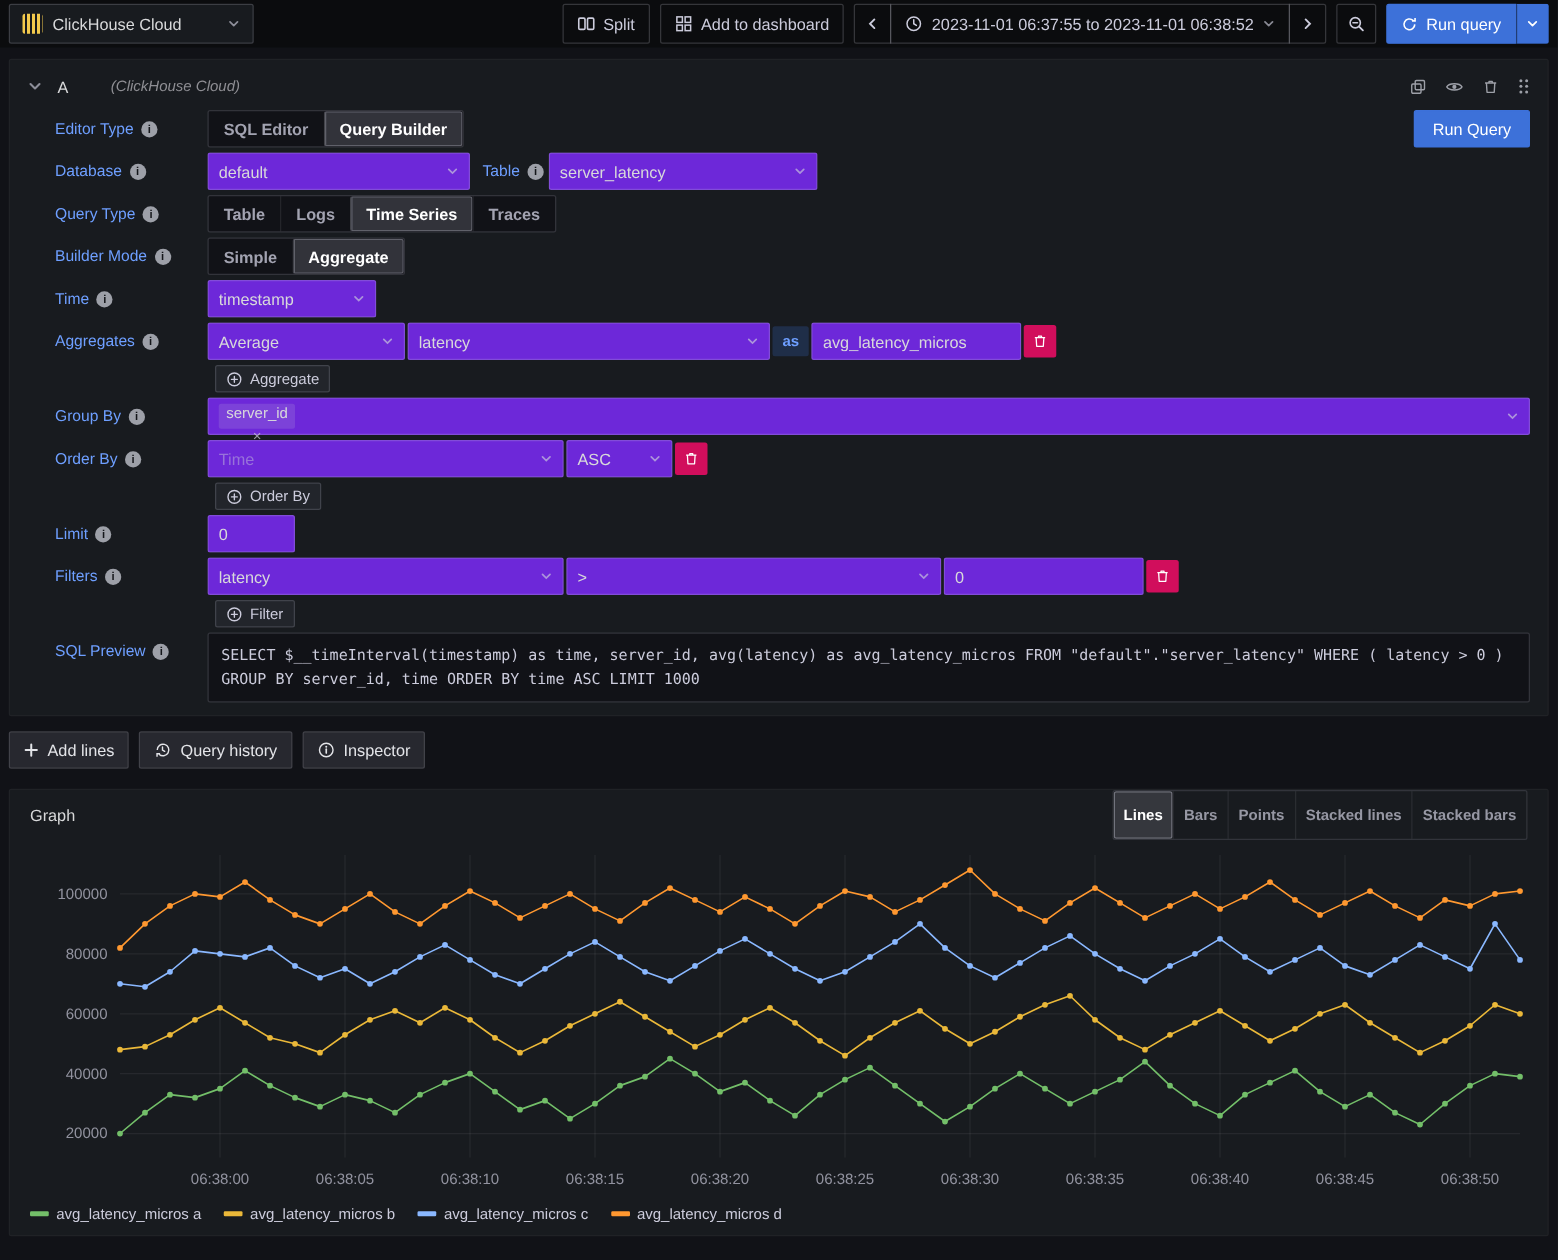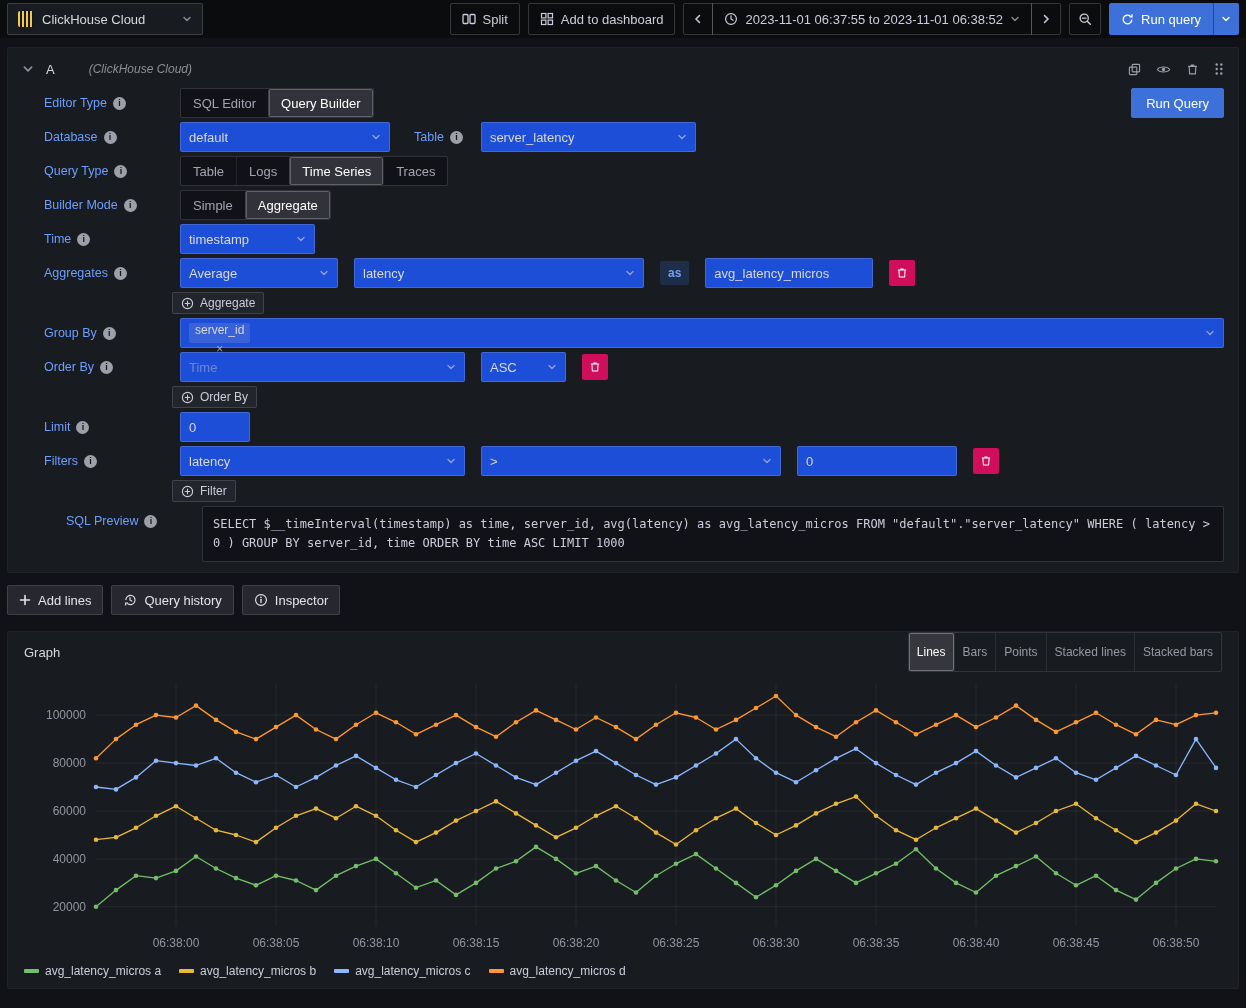--- a/index.html
+++ b/index.html
@@ -28,34 +28,34 @@
   .chev{color:rgba(204,204,220,0.65);display:inline-flex;}
 
   
   .query-panel{margin:9px 7px 0;background:#181b1f;border:1px solid #202226;border-radius:2px;padding:6px 14px 10px;}
   .qp-header{display:flex;align-items:center;gap:10px;height:30px;margin-bottom:4px;}
   .row-key{font-weight:500;color:#d8d9da;margin-left:2px;}
   .qp-hint{font-style:italic;color:#8e8e93;font-size:12px;margin-left:24px;}
   .qp-icons{margin-left:auto;display:flex;gap:15px;color:#9da0a8;align-items:center;}
   .icon-btn{background:none;border:none;color:inherit;display:inline-flex;cursor:pointer;padding:0;}
   .qp-body{padding-left:22px;}
-  .form-row{display:flex;align-items:center;gap:16px;margin-bottom:4px;}
+  .form-row{display:flex;align-items:center;gap:2px;margin-bottom:4px;}
   .form-row.align-top{align-items:flex-start;}
   .f-label{width:120px;flex:none;display:flex;align-items:center;gap:6px;color:#6e9fff;font-size:12.5px;font-weight:500;}
   .f-label.top{margin-top:8px;}
   .f-label.inline-label{width:auto;margin-left:8px;margin-right:2px;}
   .info-ic{width:13px;height:13px;border-radius:50%;background:#9da0a8;color:#14161a;display:inline-flex;align-items:center;justify-content:center;font-size:9px;font-weight:700;font-style:normal;flex:none;cursor:pointer;}
   .info-ic::after{content:"i";}
-  .control{height:30px;background:#1d4ed8;border:1px solid rgba(204,204,220,0.22);border-radius:2px;display:inline-flex;align-items:center;padding:0 8px;color:#d8d9da;font-size:13px;}
+  .control{height:30px;background:#6d28d9;border:1px solid rgba(204,204,220,0.22);border-radius:2px;display:inline-flex;align-items:center;padding:0 8px;color:#d8d9da;font-size:13px;}
   .select{justify-content:space-between;gap:8px;cursor:pointer;}
   .placeholder{color:rgba(204,204,220,0.45);}
   input.control{outline:none;}
   .flex1{flex:1;}
   .seg{display:inline-flex;align-items:stretch;height:30px;background:#111217;border:1px solid rgba(204,204,220,0.18);border-radius:2px;}
-  .seg-opt{display:inline-flex;align-items:center;padding:0 12px;border:none;background:transparent;color:rgba(204,204,220,0.78);font-size:13px;font-weight:400;cursor:pointer;}
+  .seg-opt{display:inline-flex;align-items:center;padding:0 12px;border:none;background:transparent;color:rgba(204,204,220,0.78);font-size:13px;font-weight:700;cursor:pointer;}
   .seg-opt + .seg-opt{border-left:1px solid rgba(204,204,220,0.1);}
   .seg-opt.active{background:rgba(204,204,220,0.18);color:#fff;box-shadow:inset 0 0 0 1px rgba(204,204,220,0.3);border-radius:2px;}
   .badge-as{height:24px;padding:0 8px;background:rgba(61,113,217,0.22);border-radius:2px;color:#6e9fff;font-size:12px;font-weight:700;display:inline-flex;align-items:center;flex:none;}
   .danger-btn{width:26px;height:26px;background:#d10e5c;border:none;border-radius:2px;color:#fff;display:inline-flex;align-items:center;justify-content:center;cursor:pointer;flex:none;}
   .add-btn{height:22px;display:inline-flex;align-items:center;gap:6px;padding:0 8px;background:#22252b;border:1px solid rgba(204,204,220,0.18);border-radius:2px;color:#ccccdc;font-size:12px;font-weight:500;cursor:pointer;}
   .indent{margin-left:128px;}
   .tag{height:20px;display:inline-flex;align-items:center;gap:5px;padding:0 6px;background:rgba(204,204,220,0.16);border-radius:2px;font-size:12px;color:#d8d9da;cursor:pointer;flex-direction:column;}
   .tag-x{color:rgba(204,204,220,0.75);cursor:pointer;}
   .tag-x::after{content:"×";}
   .run-query-editor{margin-left:auto;height:30px;padding:0 14px;border-radius:2px;}
@@ -435,21 +435,21 @@
           <span>
             <svg width="13" height="13" viewBox="0 0 14 14">
               <circle cx="7" cy="7" r="5.5" fill="none" stroke="currentColor" stroke-width="1.2"></circle>
               <path d="M7 4.5v5M4.5 7h5" stroke="currentColor" stroke-width="1.2" stroke-linecap="round"></path>
             </svg>
           </span>
           <span>Filter</span>
         </button>
     </div>
 
-    <div class="form-row align-top" style="margin-bottom:0;margin-left:22px;">
+    <div class="form-row align-top" style="margin-bottom:0;">
       <div class="f-label top">
           <span>SQL Preview</span>
           <span class="info-ic"></span>
         </div>
       <div class="sql-box">SELECT $__timeInterval(timestamp) as time, server_id, avg(latency) as avg_latency_micros FROM "default"."server_latency" WHERE ( latency &gt; 0 ) GROUP BY server_id, time ORDER BY time ASC LIMIT 1000</div>
     </div>
   </div>
 </div>
 
 <div class="explore-actions">

